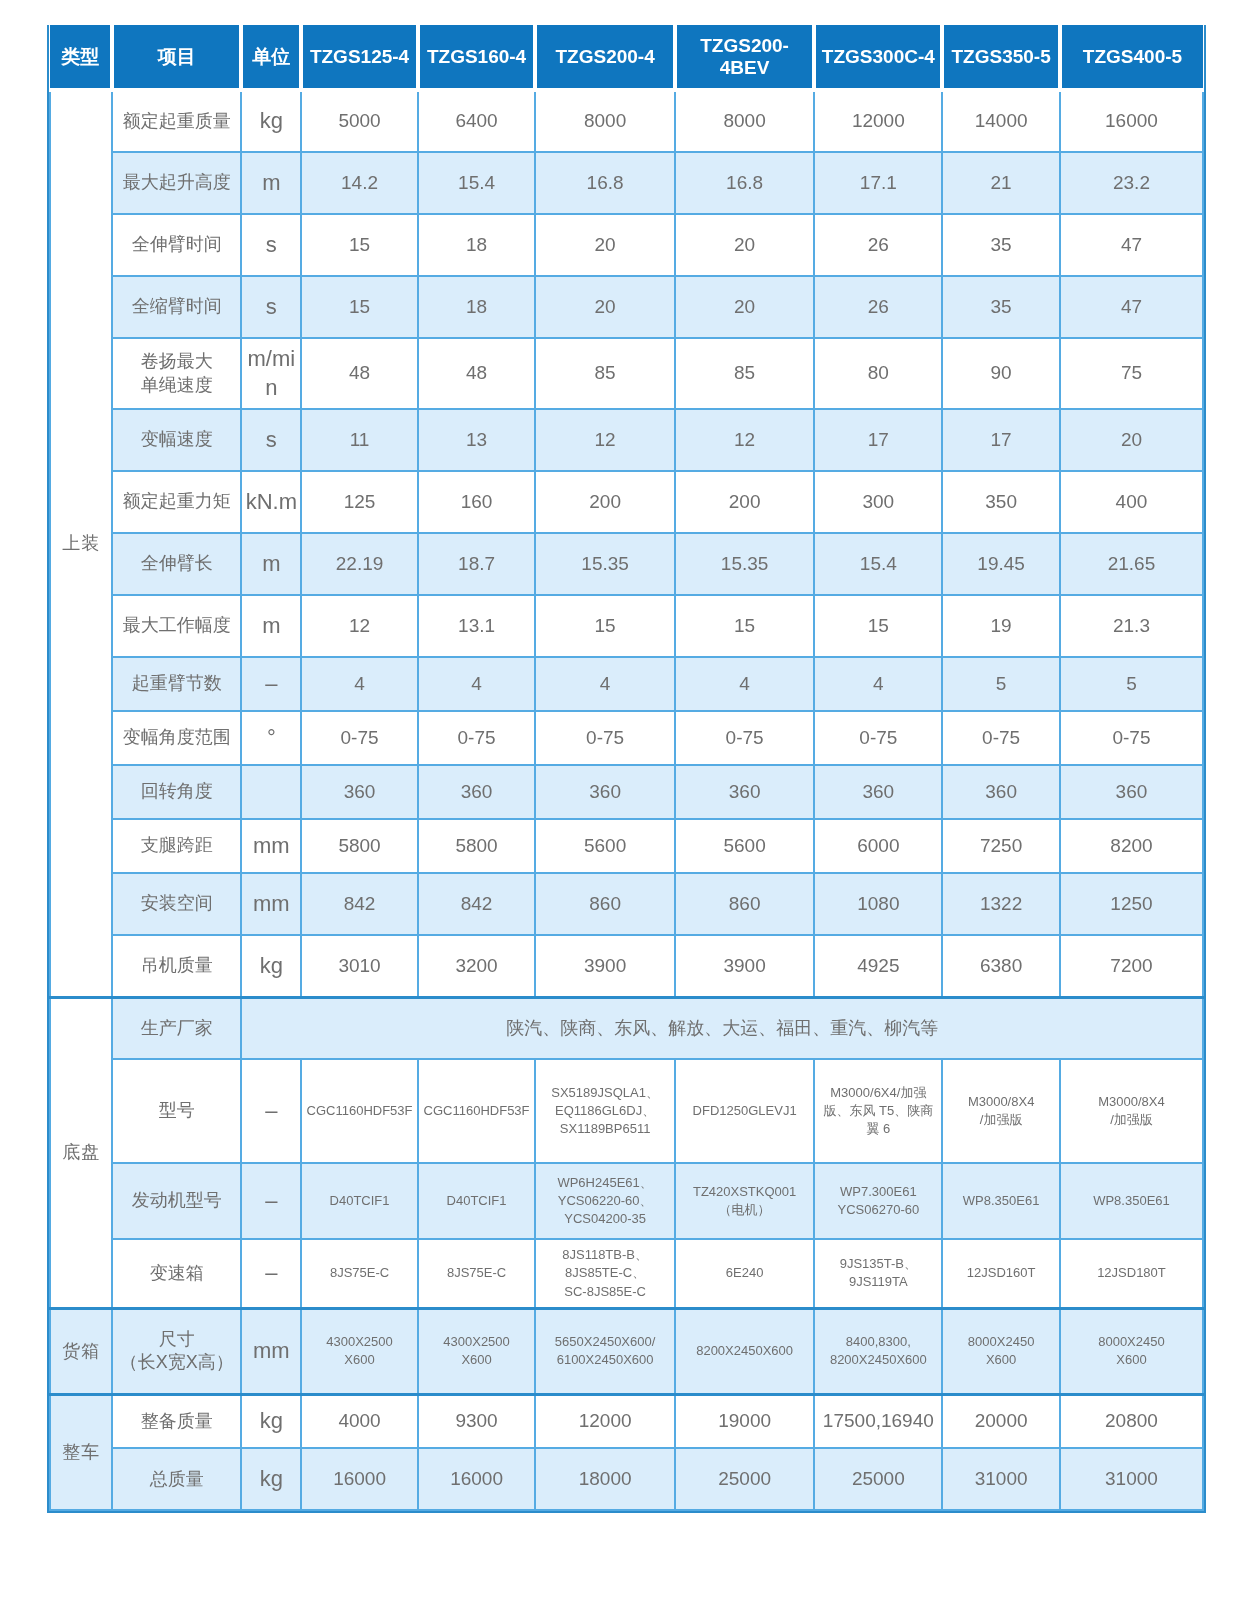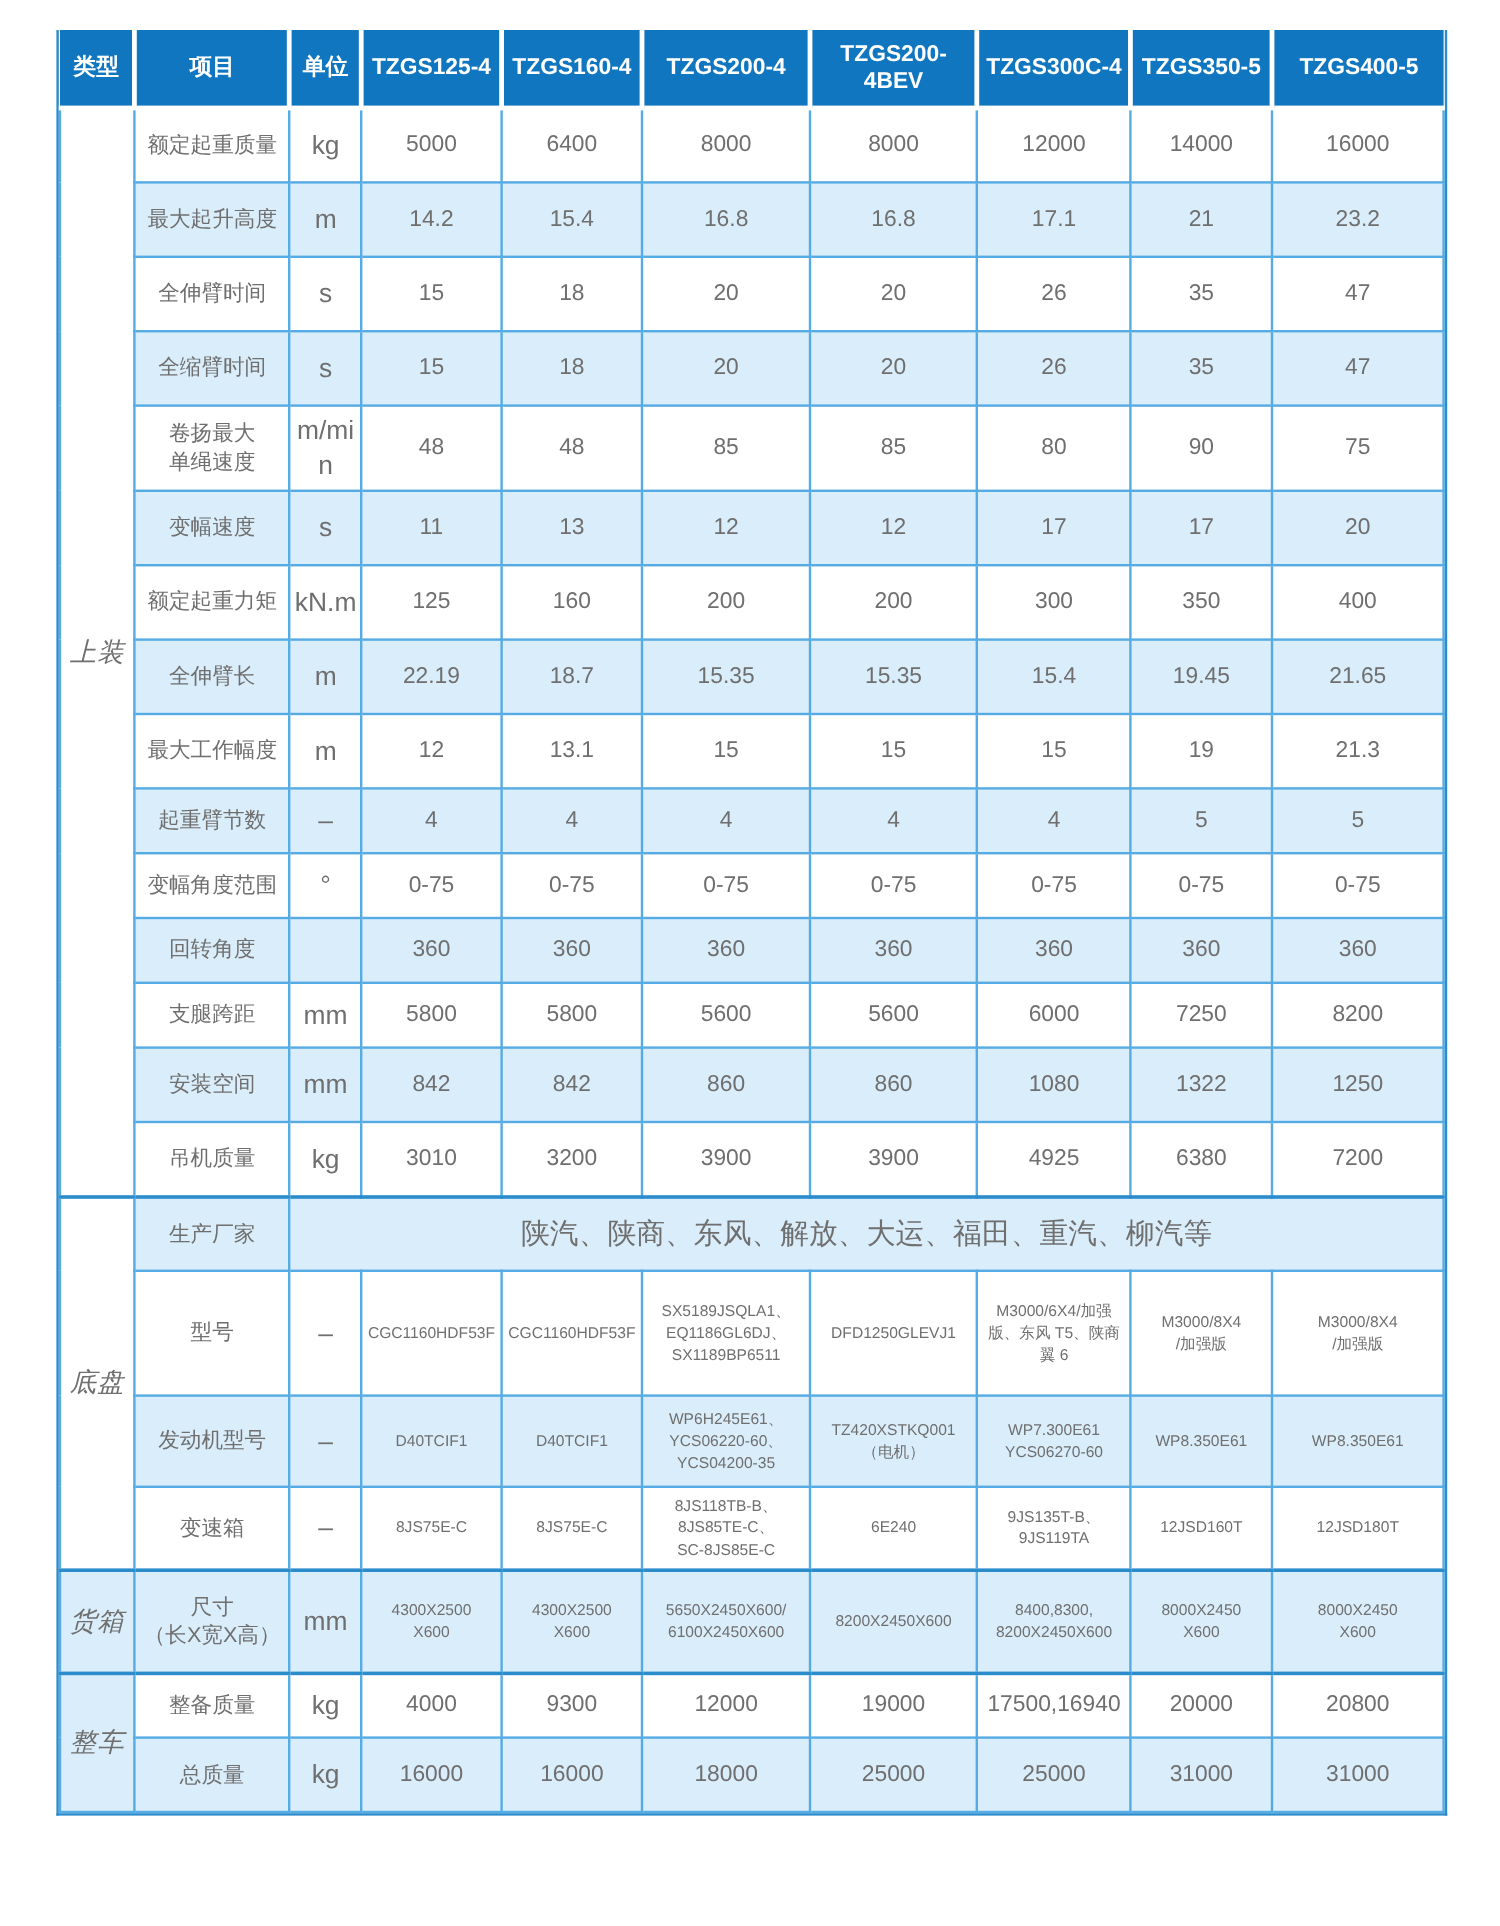--- a/index.html
+++ b/index.html
@@ -64,27 +64,26 @@
     white-space:pre-line;
     line-height:1.3;
     word-wrap:break-word;
   }
   tbody tr.alt td{background:var(--row-alt-bg);}
   tbody td.lbl{font-size:18px;margin-left:32px;}
   tbody td.unit{font-size:22px;}
   tbody tr.small td.v{font-size:13px;line-height:1.4;}
   tbody td.type-cell{
     background:var(--row-bg) !important;
-    font-size:22px;
+    font-size:18px;
     letter-spacing:1px;
-    font-style:italic;
   }
   tbody td.type-cell.shaded{background:var(--row-alt-bg) !important;}
   tbody tr.group-sep td{border-top:3px solid var(--border-dark);}
-  tbody td.merged{font-size:24px;margin-top:40px;}
+  tbody td.merged{font-size:18px;margin-top:40px;}
   tbody tr.row-model td{height:104px;}
   tbody tr.row-engine td{height:76px;}
   tbody tr.row-cargo td{height:86px;}
   tbody tr.row-light td{height:54px;}
 </style>
 </head>
 <body>
 
 <div class="page">
   <div class="frame">

